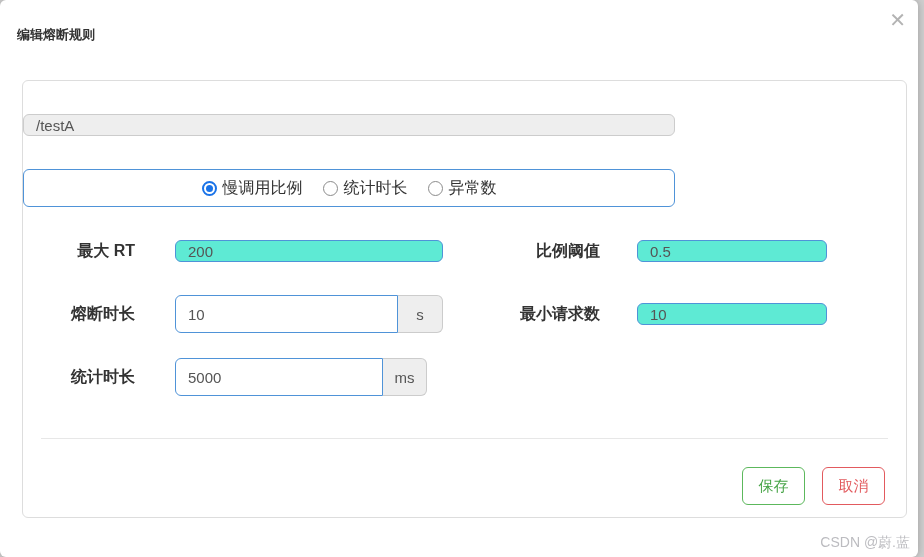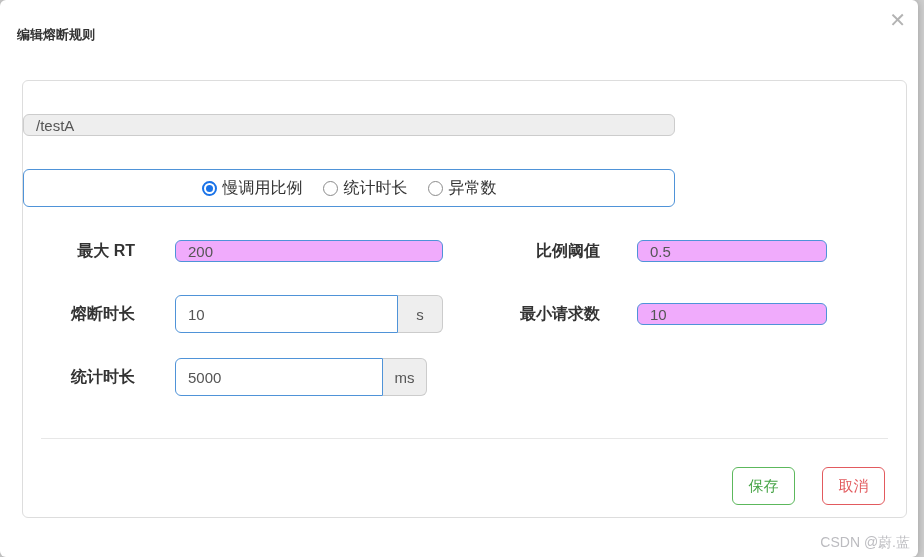--- a/index.html
+++ b/index.html
@@ -37,21 +37,21 @@
   .lbl-right{
     width:157px;text-align:right;margin-right:37px;flex:0 0 157px;
     font-size:16px;font-weight:bold;color:#333;white-space:nowrap;
   }
   .inp{
     box-sizing:border-box;height:22px;border-radius:6px;
     font-size:15px;color:#555;padding:0 12px;outline:none;
     font-family:"Liberation Sans","DejaVu Sans",sans-serif;
   }
   .inp-disabled{background:#eeeeee;border:1px solid #cccccc;width:652px;}
-  .inp-blue{background:#f0abfc;border:1.5px solid #4f93d8;}
+  .inp-blue{background:#5eead4;border:1.5px solid #4f93d8;}
   .w-left{width:268px;}
   .w-right{width:190px;}
   .strategy-box{
     box-sizing:border-box;width:652px;height:38px;
     border:1.5px solid #4f93d8;border-radius:6px;background:#fff;
     display:flex;align-items:center;justify-content:center;gap:20px;
   }
   .radio-item{display:flex;align-items:center;font-size:16px;color:#333;cursor:pointer;}
   .radio{
     width:15px;height:15px;border-radius:50%;box-sizing:border-box;
@@ -76,21 +76,21 @@
     box-sizing:border-box;height:38px;background:#eeeeee;
     border:1px solid #cccccc;border-left:none;border-radius:0 6px 6px 0;
     display:flex;align-items:center;justify-content:center;
     color:#555;font-size:15px;
   }
   .addon-s{width:45px;}
   .addon-ms{width:44px;}
   .divider{margin:42px 18px 0 18px;border-top:1px solid #e7e7e7;height:0;}
   .footer{
     display:flex;justify-content:flex-end;align-items:center;
-    gap:27px;margin-top:28px;padding-right:21px;
+    gap:17px;margin-top:28px;padding-right:21px;
   }
   .btn{
     box-sizing:border-box;height:38px;width:63px;border-radius:6px;
     background:#fff;font-size:15px;display:flex;align-items:center;
     justify-content:center;cursor:pointer;
     font-family:"Liberation Sans","DejaVu Sans",sans-serif;
   }
   .btn-save{border:1px solid #5cb85c;color:#47a447;}
   .btn-cancel{border:1px solid #e25a5e;color:#e25a5e;}
   .watermark{

